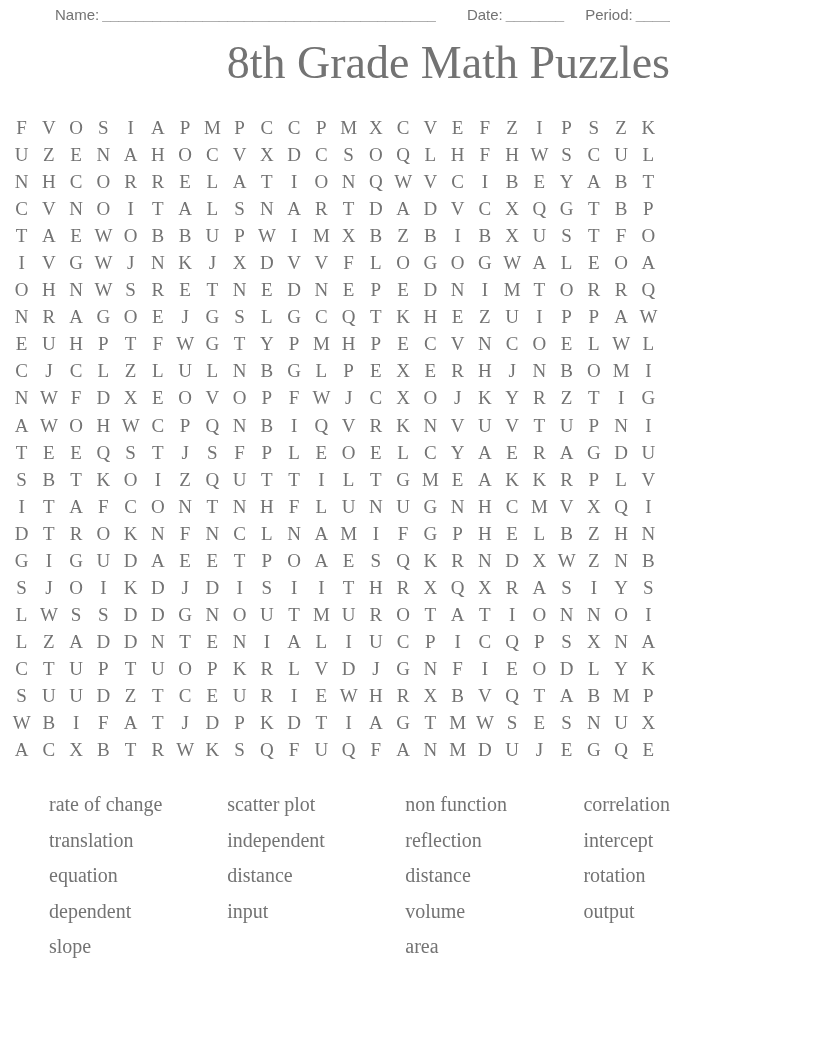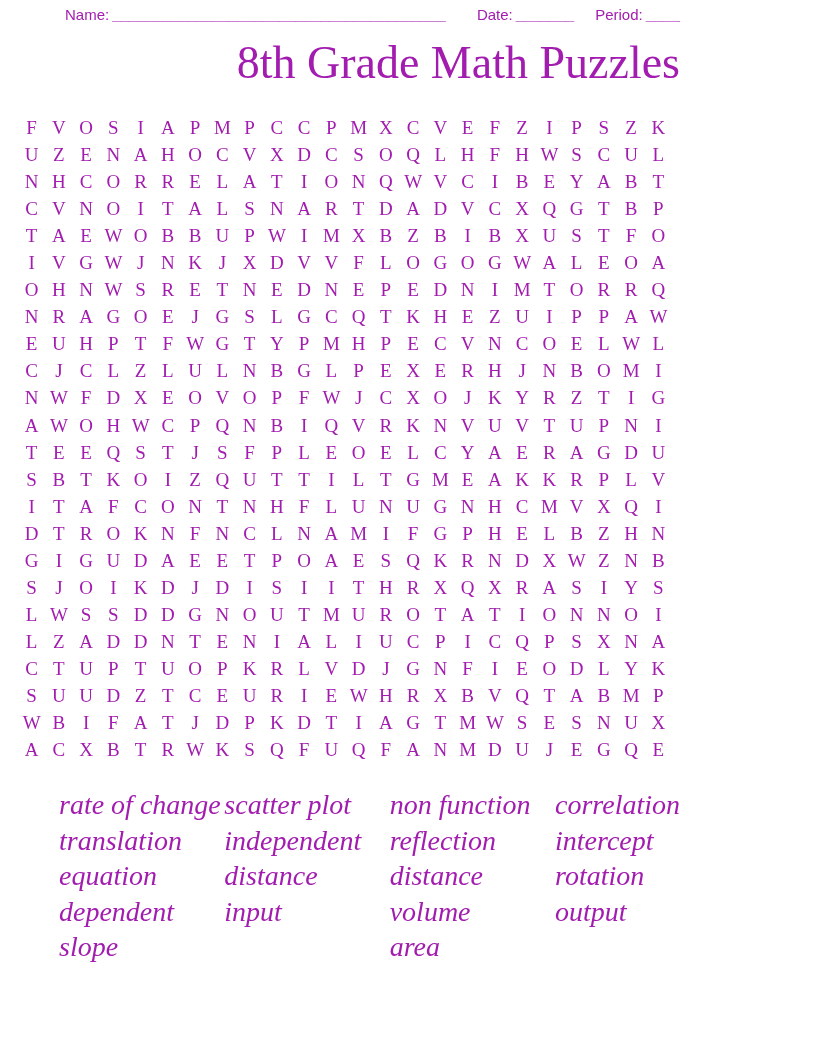--- a/index.html
+++ b/index.html
@@ -5,23 +5,22 @@
   html, body {
     margin: 0;
     padding: 0;
     background: #ffffff;
   }
   .page {
     position: relative;
     width: 670px;
     height: 1056px;
     background: #ffffff;
-    color: #a21caf;
+    color: #737373;
     overflow: hidden;
-    margin-left: 10px;
   }
   
   .header {
     display: flex;
     align-items: baseline;
     padding: 6px 36px 0 55px;
     font-family: "Liberation Sans", sans-serif;
     font-size: 15px;
     line-height: 18px;
     white-space: nowrap;
@@ -55,23 +54,22 @@
     height: 27.05px;
     line-height: 27.05px;
     text-align: center;
   }
   
   .words {
     display: flex;
     padding-left: 49px;
     margin-top: 24px;
     font-family: "Liberation Serif", serif;
-    font-size: 28px;
+    font-size: 20px;
     line-height: 35.5px;
-    font-style: italic;
   }
   .word-col { width: 179px; }
   .word-col:last-child { width: auto; }
 </style>
 </head>
 <body>
 
 <div class="page">
 
   <div class="header">

